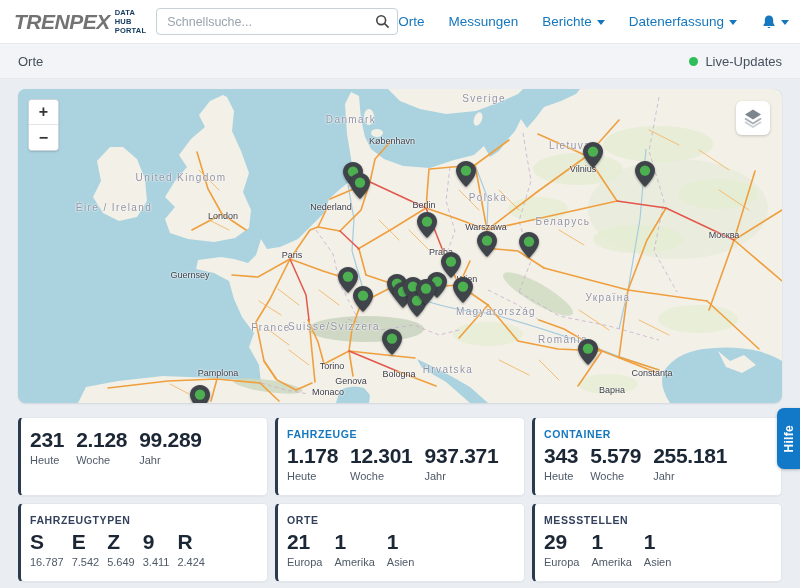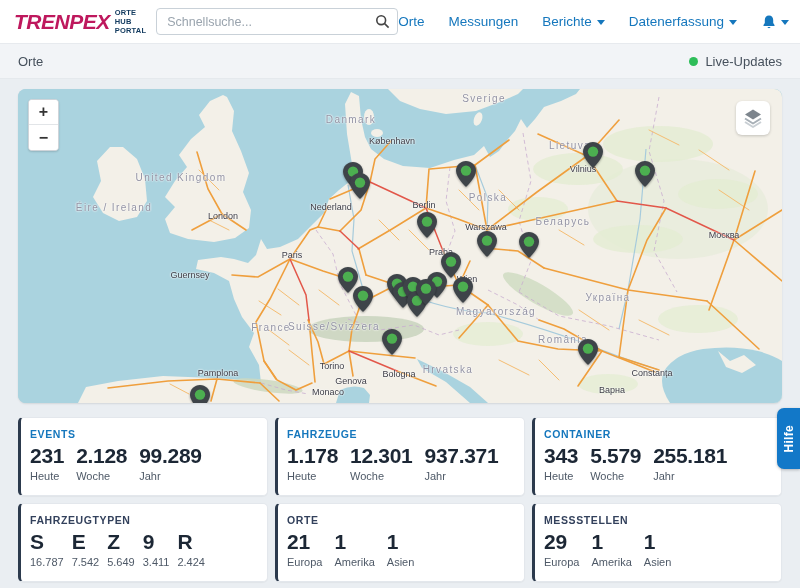--- a/index.html
+++ b/index.html
@@ -1,21 +1,21 @@
 <!DOCTYPE html>
 <html><head>
 <meta charset="utf-8">
 <style>
   html,body{margin:0;padding:0}
   body{width:800px;height:588px;background:#eaeef2;font-family:"Liberation Sans","DejaVu Sans",sans-serif;overflow:hidden;position:relative}
 
   
   .topbar{height:44px;background:#fff;display:flex;align-items:center;padding:0 14px;border-bottom:1px solid #e7eaee;box-sizing:border-box}
   .logo{display:flex;align-items:center;gap:5px;cursor:pointer}
-  .logo-main{font-size:21px;font-weight:bold;font-style:italic;color:#be185d;letter-spacing:-.5px}
+  .logo-main{font-size:21px;font-weight:bold;font-style:italic;color:#737373;letter-spacing:-.5px}
   .logo-sub{display:flex;flex-direction:column;font-size:7.5px;font-weight:bold;color:#143c60;line-height:1.2;letter-spacing:.2px}
   .search{position:relative;margin-left:10px}
   .search input{width:200px;height:25px;border:1px solid #c9d1d8;border-radius:4px;padding:0 30px 0 10px;font-size:12.5px;color:#333;outline:none;font-family:inherit}
   .search input::placeholder{color:#9aa4ae}
   .search .sicon{position:absolute;right:8px;top:6px;cursor:pointer}
   nav{margin-left:auto;display:flex;align-items:center;gap:24px}
   nav .navitem{color:#1577bd;font-size:13.5px;text-decoration:none;display:flex;align-items:center;gap:5px;cursor:pointer}
   .caret{width:0;height:0;border-left:4px solid transparent;border-right:4px solid transparent;border-top:5px solid #1577bd;display:inline-block;margin-top:2px}
   .iconbtn{display:flex;align-items:center;gap:4px;cursor:pointer}
 
@@ -51,21 +51,21 @@
   .help-tab{position:absolute;right:0;top:408px;width:23px;height:61px;background:#1278c8;border-radius:7px 0 0 7px;display:flex;align-items:center;justify-content:center;box-shadow:0 1px 3px rgba(0,0,0,.25);cursor:pointer;z-index:5}
   .help-tab span{writing-mode:vertical-rl;transform:rotate(180deg);color:#fff;font-size:12px;font-weight:bold;letter-spacing:.3px}
 </style>
 </head>
 <body>
 
 <header class="topbar">
   <div class="logo">
     <span class="logo-main">TRENPEX</span>
     <span class="logo-sub">
-      <span>ORTE HUB</span>
+      <span>DATA HUB</span>
       <span>PORTAL</span>
     </span>
   </div>
   <div class="search">
     <input type="text" placeholder="Schnellsuche..." style="">
     <svg class="sicon" width="15" height="15" viewBox="0 0 15 15">
       <circle cx="6.2" cy="6.2" r="4.4" stroke="#444" stroke-width="1.6" fill="none"></circle>
       <line x1="9.6" y1="9.6" x2="13.6" y2="13.6" stroke="#444" stroke-width="1.6"></line>
     </svg>
   </div>
@@ -384,21 +384,20 @@
     <svg width="22" height="22" viewBox="0 0 22 22">
       <path d="M11 2.5 L19 7.5 L11 12.5 L3 7.5 Z" fill="#7d858d"></path>
       <path d="M3 11.5 L11 16.5 L19 11.5" fill="none" stroke="#a8b0b7" stroke-width="2" stroke-linejoin="round"></path>
       <path d="M3 15 L11 20 L19 15" fill="none" stroke="#c9cfd4" stroke-width="2" stroke-linejoin="round"></path>
     </svg>
   </div>
 </div>
 
 <section class="stats">
     <article class="card">
-      <span class="card-title" style="color: rgb(21, 119, 189);">EVENTS</span>
       <div class="items">
         <div class="col">
           <span class="val">231</span>
           <span class="lab">Heute</span>
         </div>
         <div class="col">
           <span class="val">2.128</span>
           <span class="lab">Woche</span>
         </div>
         <div class="col">

